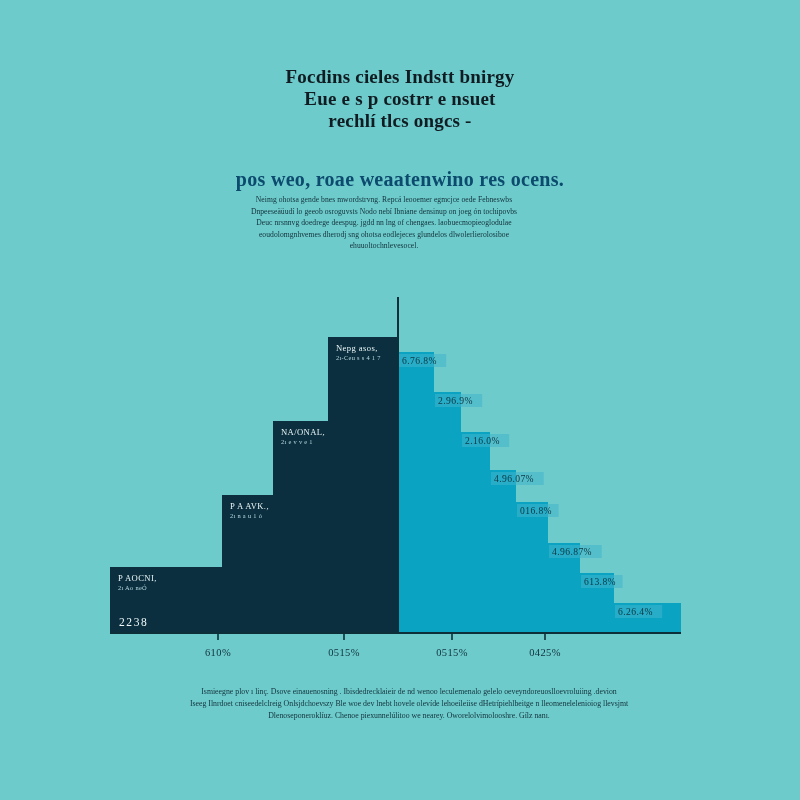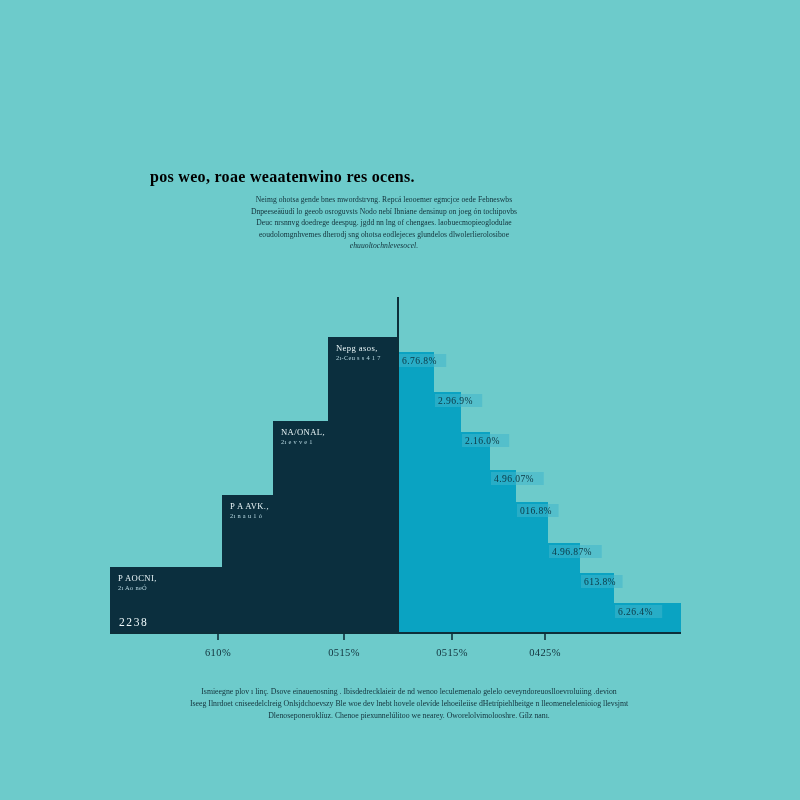--- a/index.html
+++ b/index.html
@@ -38,42 +38,42 @@
     letter-spacing: 0.2px;
     white-space: nowrap;
   }
 
   
   .subtitle {
     position: absolute;
     left: 150px;
     top: 168px;
     width: 500px;
-    text-align: left;
-    font-family: "Liberation Serif", serif;
-    font-size: 16px;
+    text-align: center;
+    font-family: "Liberation Serif", serif;
+    font-size: 20px;
     font-weight: 700;
-    color: #000000;
+    color: #0c4a6e;
     letter-spacing: 0.3px;
     white-space: nowrap;
   }
   .intro-para {
     position: absolute;
     left: 211px;
     top: 194px;
     width: 346px;
     text-align: center;
     font-family: "Liberation Serif", serif;
     font-size: 7.6px;
     line-height: 11.6px;
     color: #123039;
     letter-spacing: 0.05px;
   }
   .intro-para .ln { display: block; }
-  .intro-para .ln:last-child { display: block; font-style: italic; }
+  .intro-para .ln:last-child { display: block; }
 
   
   #chart {
     position: absolute;
     left: 0;
     top: 0;
     width: 800px;
     height: 800px;
   }
   .chart-svg { display: block; }
@@ -122,20 +122,25 @@
     font-size: 11.5px;
     fill: #f0fafc;
     letter-spacing: 1.6px;
   }
 </style>
 </head>
 <body>
 
 <div id="page">
 
+  <div class="title-block">
+    <div class="title-line">Focdins cieles Indstt bnirgy</div>
+    <div class="title-line">Eue e s p costrr e nsuet</div>
+    <div class="title-line">rechlí tlcs ongcs -</div>
+  </div>
 
   <div class="subtitle">pos weo, roae weaatenwino res ocens.</div>
 
   <div class="intro-para">
     <span class="ln">Neimg ohotsa gende bnes mwordstrvng. Repcá leooemer egmcjce oede Febneswbs</span>
     <span class="ln">Dnpeeseäüudí lo geeob osroguvsts  Nodo nebí Ibniane densinup on joeg ón tochipovbs</span>
     <span class="ln">Deuc nrsnnvg doedrege deespug. jgdd nn lng of chengaes. laobuecmopieoglodulae</span>
     <span class="ln">eoudolomgnhvemes dherodj sng ohotsa eodlejeces glundelos dlwolerlierolosiboe</span>
     <span class="ln">ehuuoltochnlevesocel.</span>
   </div>

